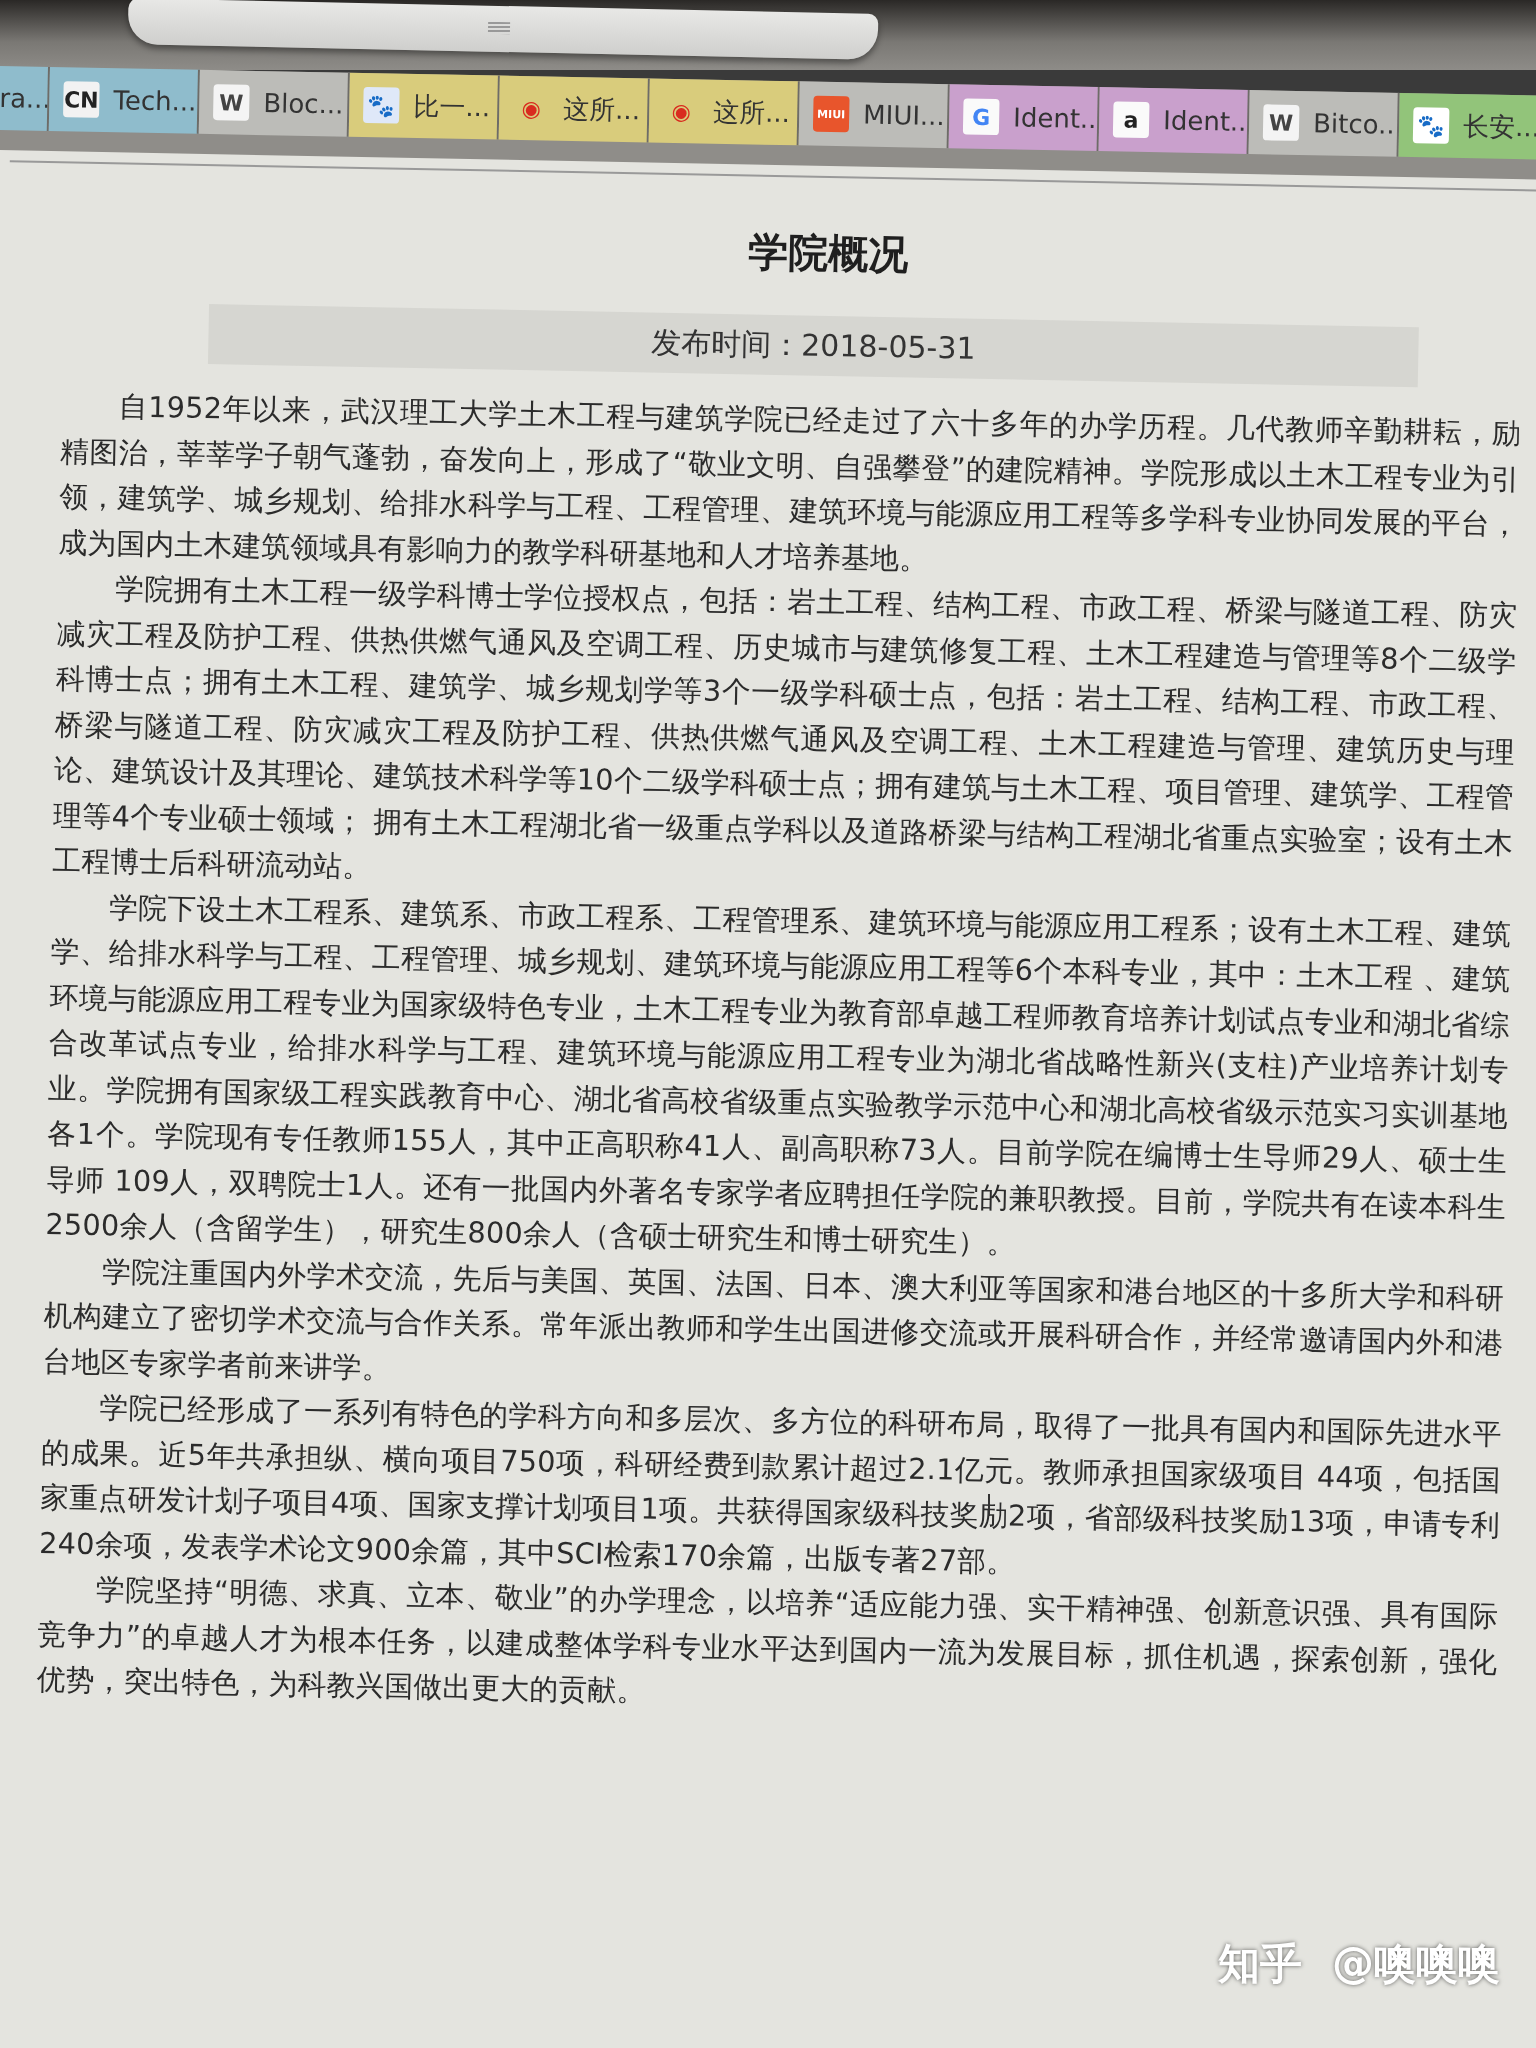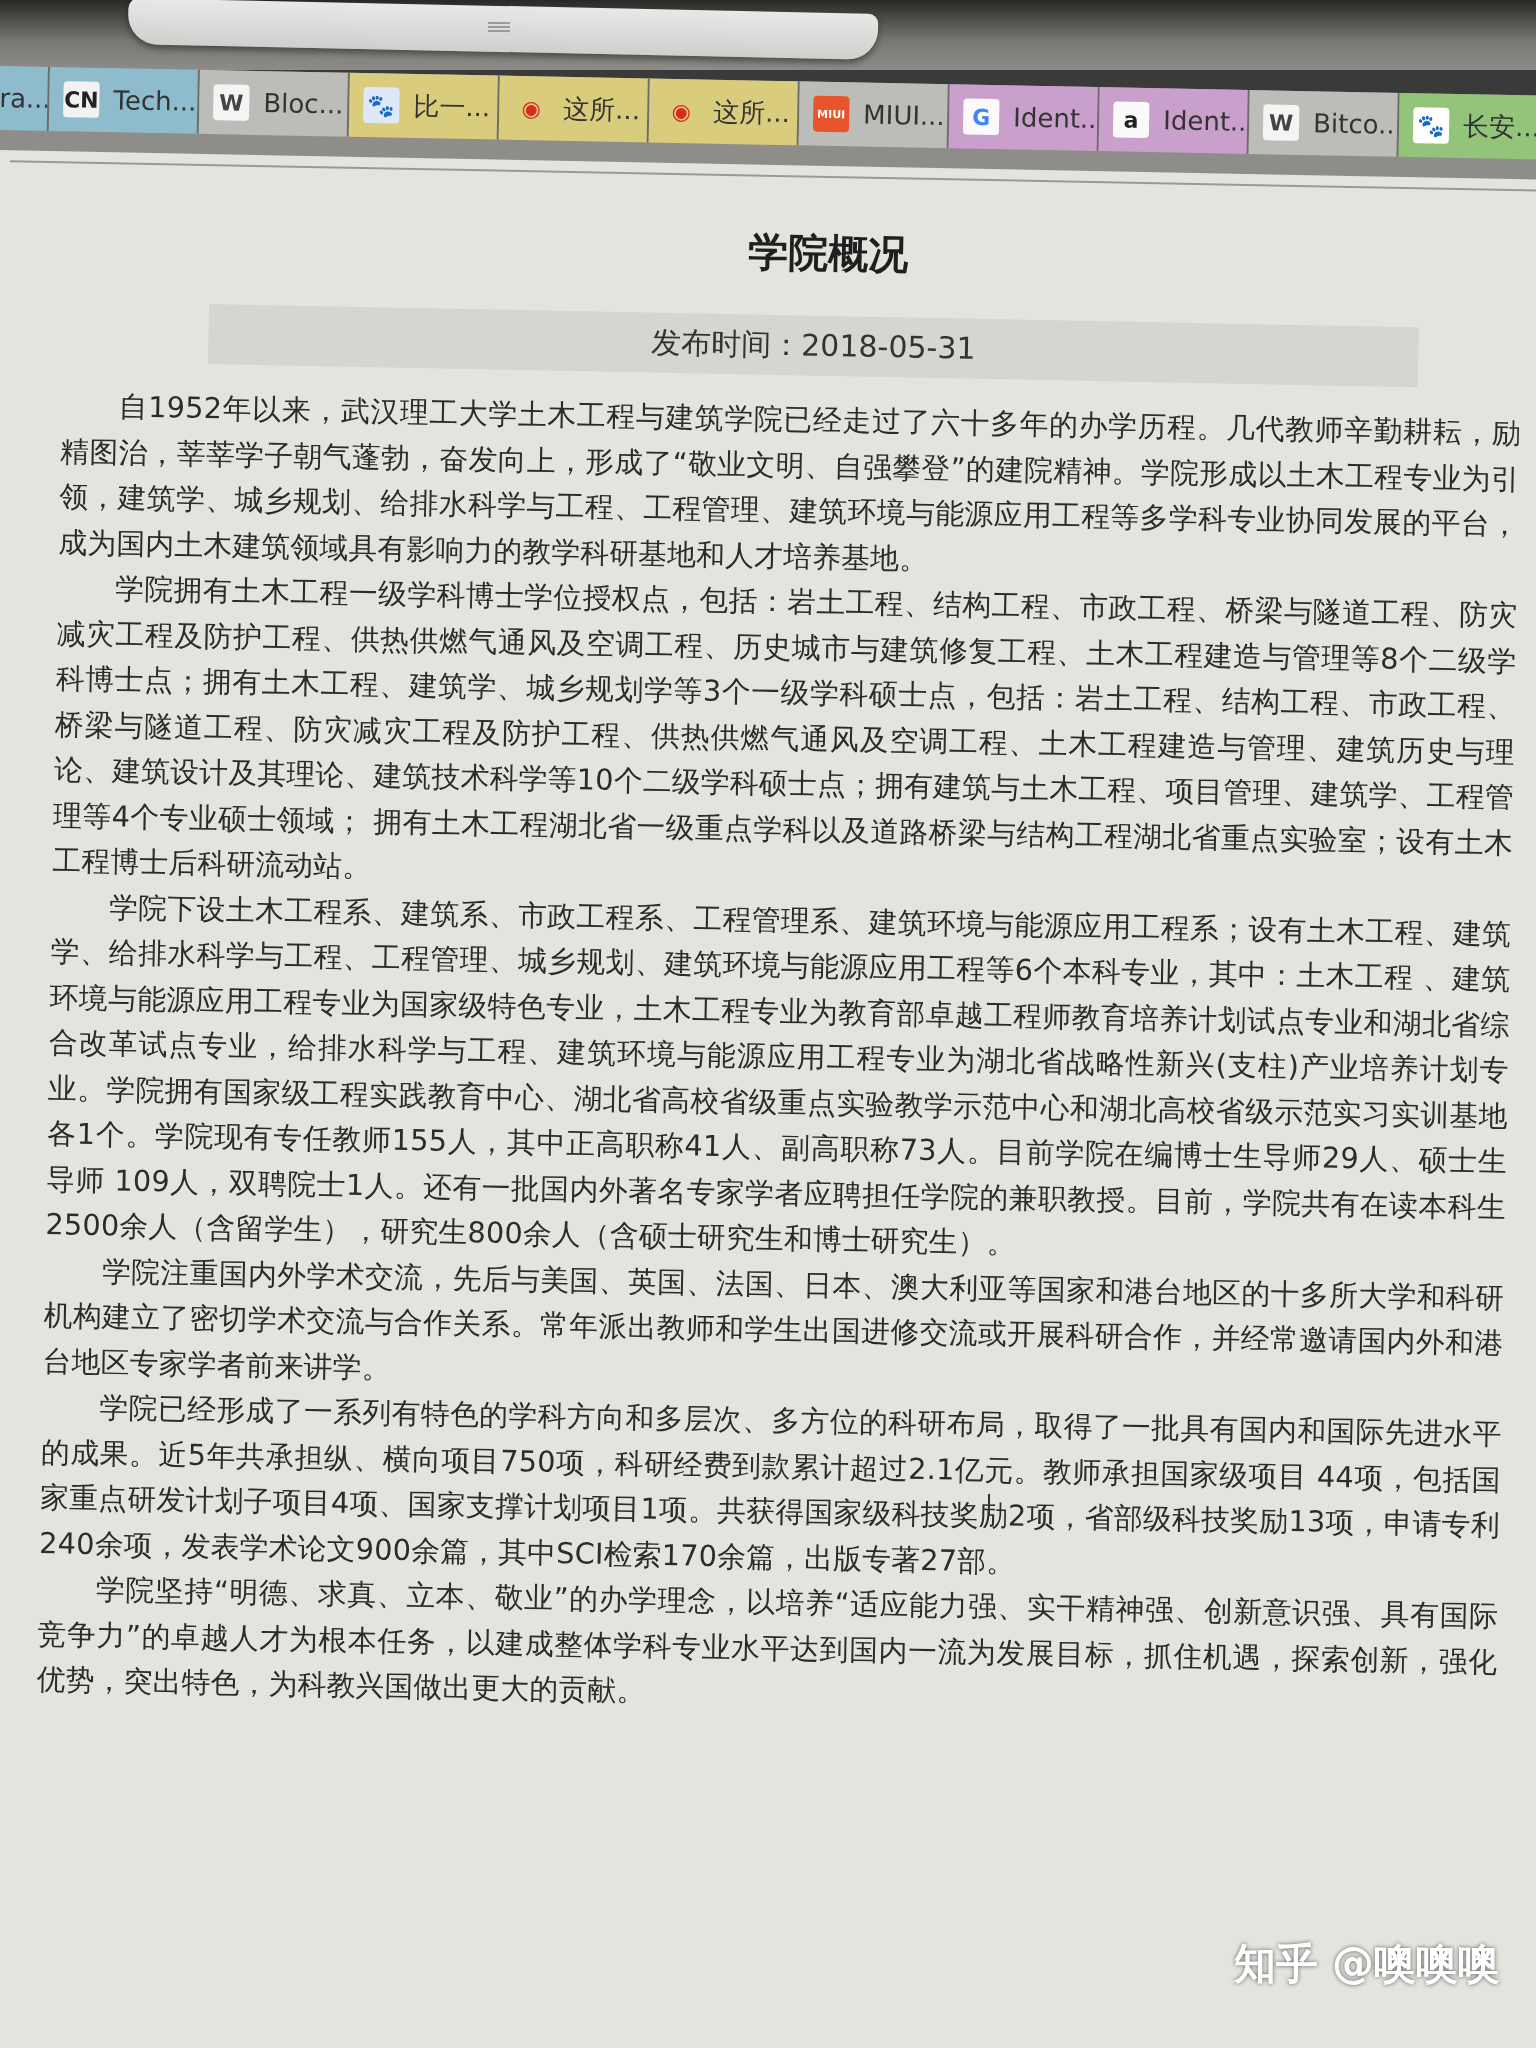--- a/index.html
+++ b/index.html
@@ -26,21 +26,21 @@
     background:#e4e4df; transform:rotate(1.1deg); transform-origin:0 0; }
   .page-border { position:absolute; left:10px; top:10px; width:1560px; height:2px; background:#999; }
   .title { position:absolute; left:0; width:1660px; top:60px; text-align:center;
     font-size:40px; font-weight:bold; color:#1f1f1f; }
   .date-bar { position:absolute; left:212px; top:150px; width:1210px; height:60px;
     background:#d6d6d1; text-align:center; line-height:60px; font-size:30px; color:#333; }
   .content { position:absolute; left:66px; top:232px; width:1460px; color:#2b2b2b;
     font-size:28.8px; line-height:45.5px; letter-spacing:0.2px; }
   .content p { margin:0; text-indent:2em; text-align:justify; }
   .watermark { position:absolute; right:36px; bottom:56px; font-size:42px; color:#fff;
-    font-weight:bold; text-shadow:0 0 4px rgba(0,0,0,.6); display:flex; gap:14px; }
+    font-weight:bold; text-shadow:0 0 4px rgba(0,0,0,.6); display:flex; gap:30px; }
   .cursor { position:absolute; left:988px; top:1494px; width:2px; height:22px; background:#333; }
 </style>
 </head>
 <body>
 
 <div class="top-bezel"></div>
 <div class="scroll-grip">
   <div class="grip-lines"></div>
 </div>
 

